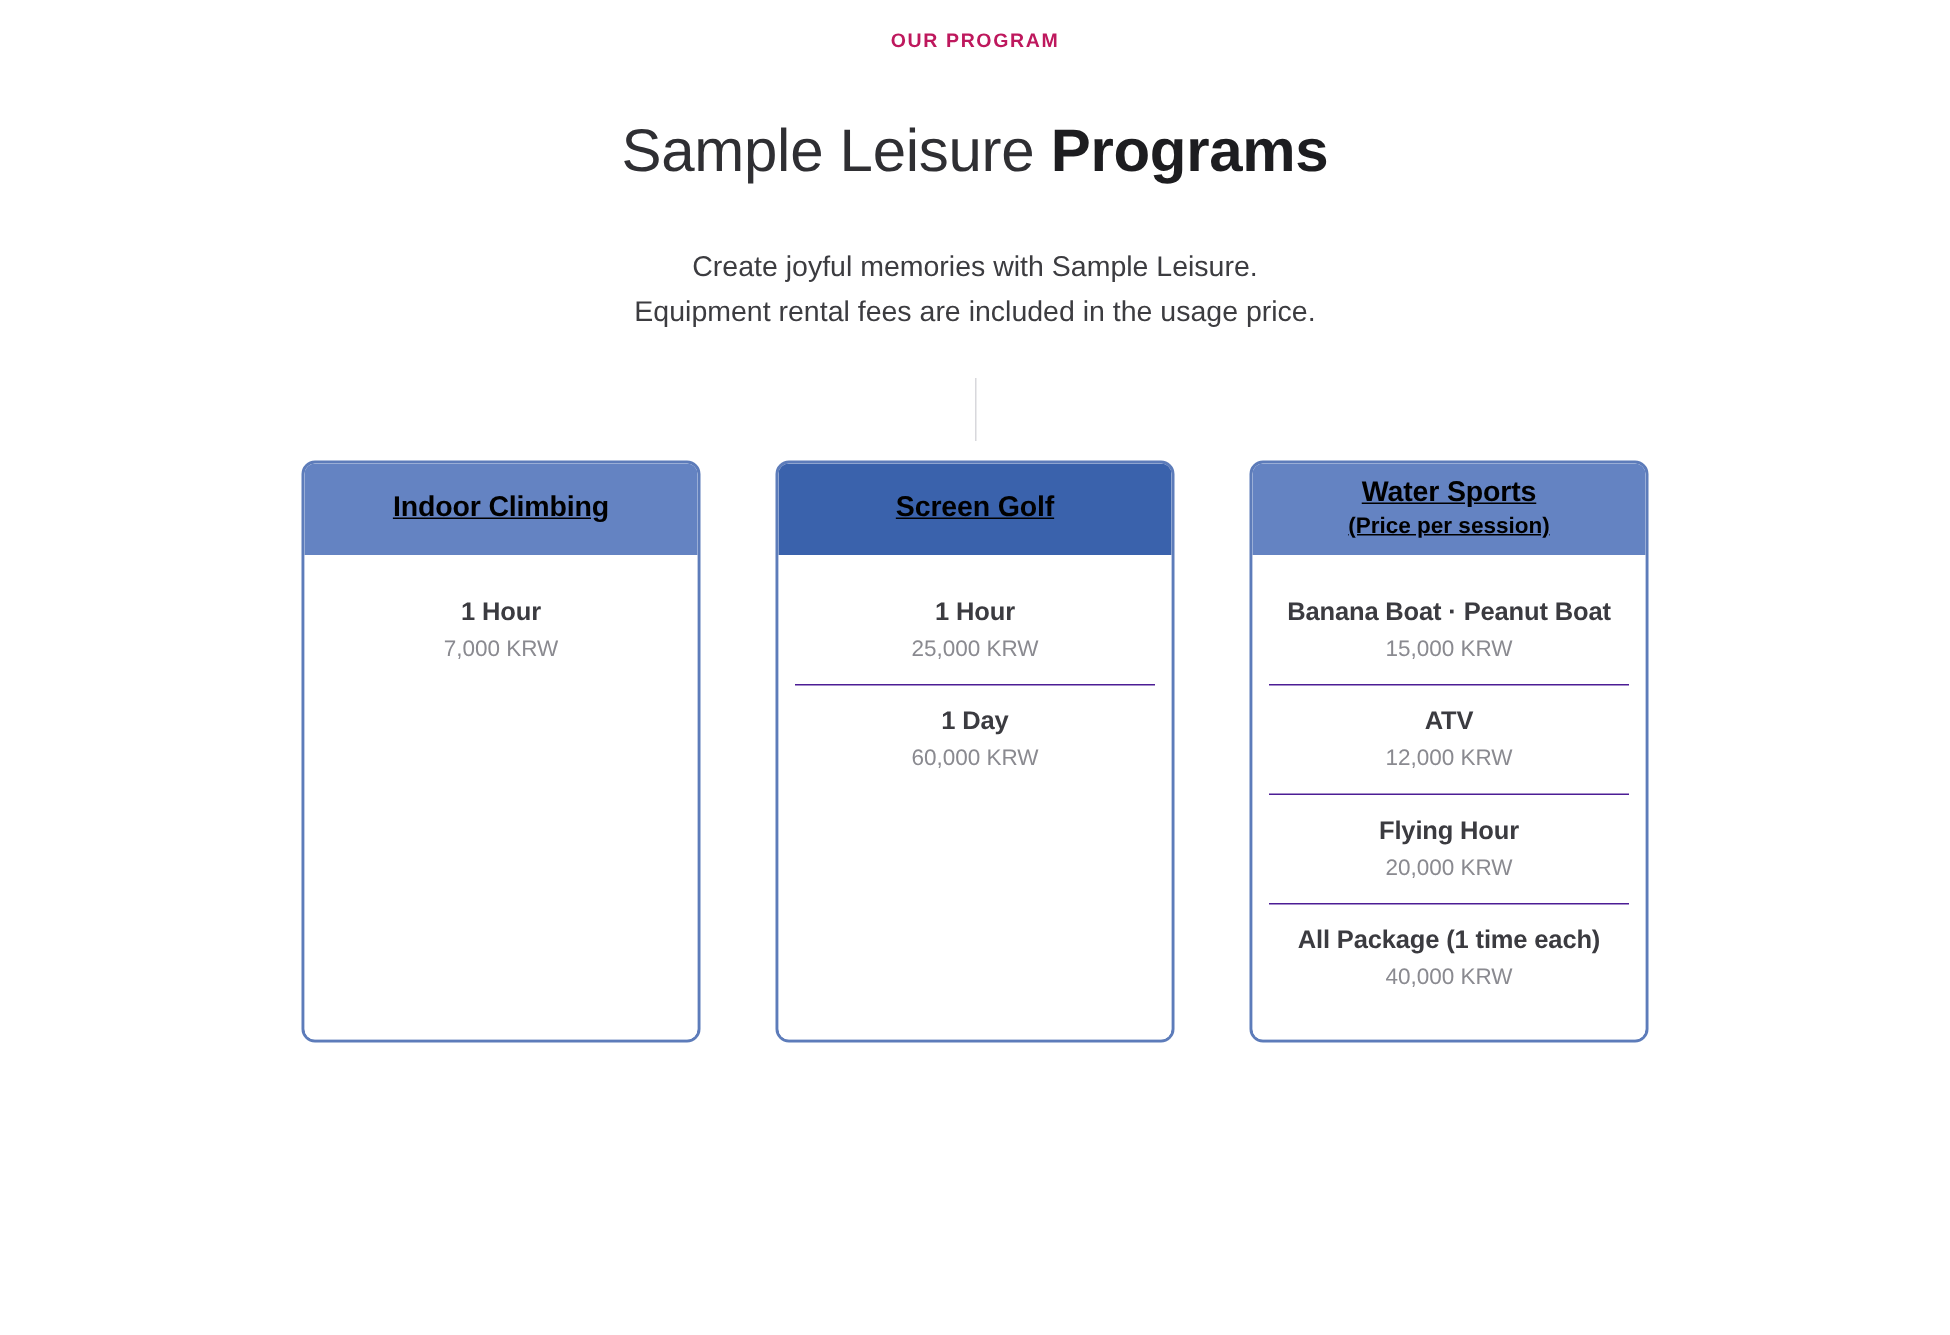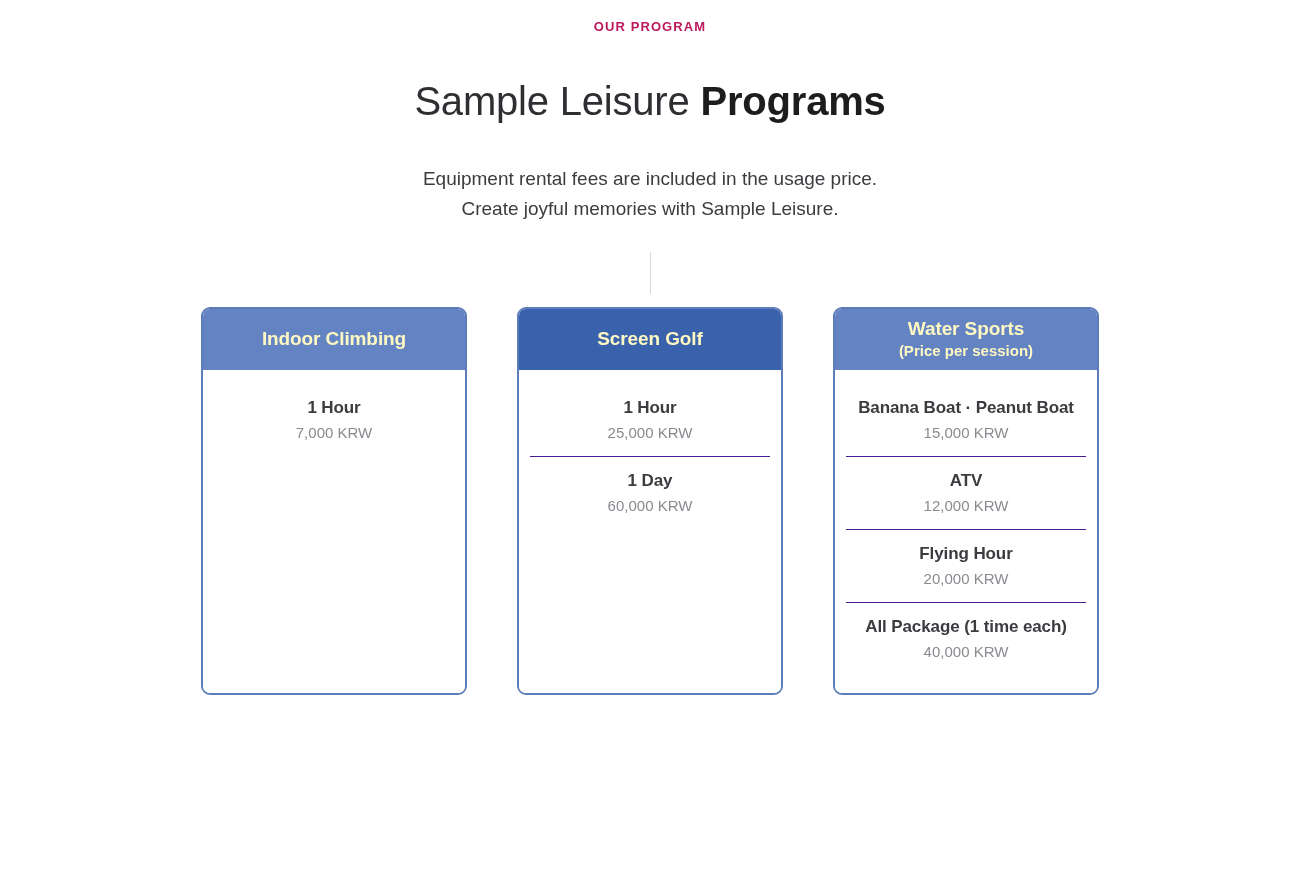--- a/index.html
+++ b/index.html
@@ -83,27 +83,28 @@
     background: #ffffff;
     display: flex;
     flex-direction: column;
     overflow: hidden;
   }
 
   .card-header {
     flex: 0 0 auto;
     height: 61px;
     background: #6483c2;
-    color: #fef9c3;
+    color: #000000;
     display: flex;
     flex-direction: column;
     align-items: center;
     justify-content: center;
     text-align: center;
     padding: 0 10px;
+    text-decoration: underline;
   }
   .card.dark .card-header {
     background: #3a62ac;
   }
 
   .card-title {
     font-size: 19px;
     font-weight: bold;
     letter-spacing: -0.1px;
     line-height: 1.2;
@@ -151,22 +152,22 @@
 <div class="page">
 
   <div class="eyebrow">OUR PROGRAM</div>
 
   <h1 class="headline">
     <span>Sample Leisure</span>
     <span class="strong">Programs</span>
   </h1>
 
   <div class="subtitle">
+    <div>Create joyful memories with Sample Leisure.</div>
     <div>Equipment rental fees are included in the usage price.</div>
-    <div>Create joyful memories with Sample Leisure.</div>
   </div>
 
   <div class="divider-wrap">
     <div class="vdivider"></div>
   </div>
 
   <div class="cards" id="cards">
       <div class="card">
         <div class="card-header">
           <div class="card-title">Indoor Climbing</div>

